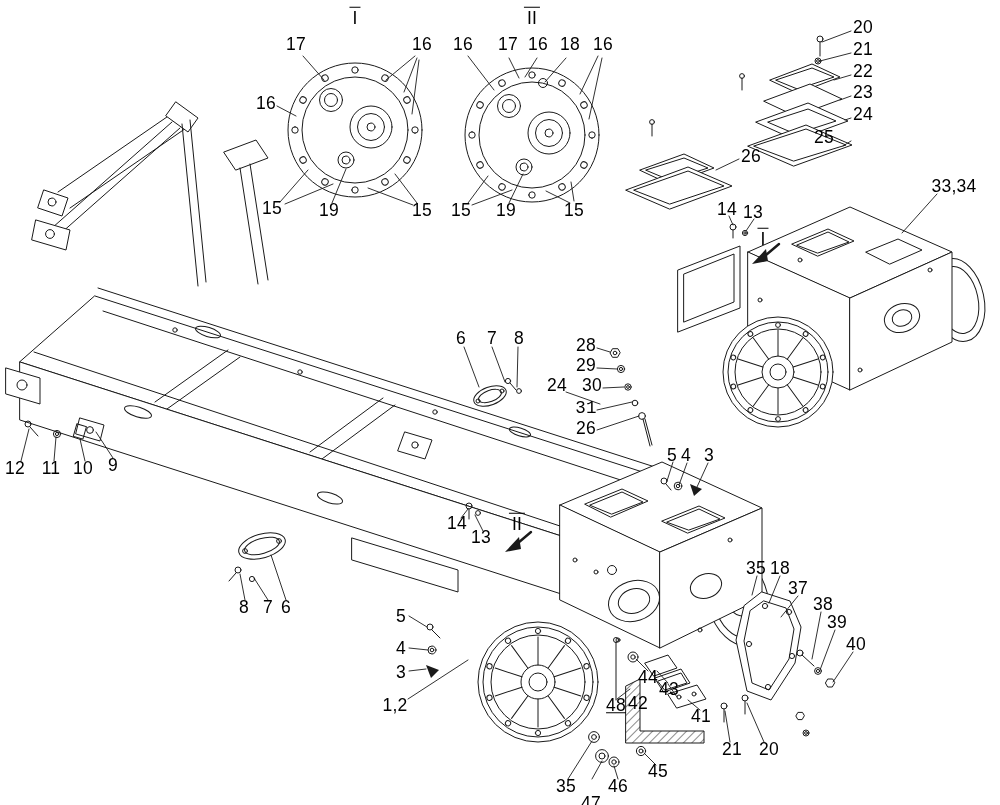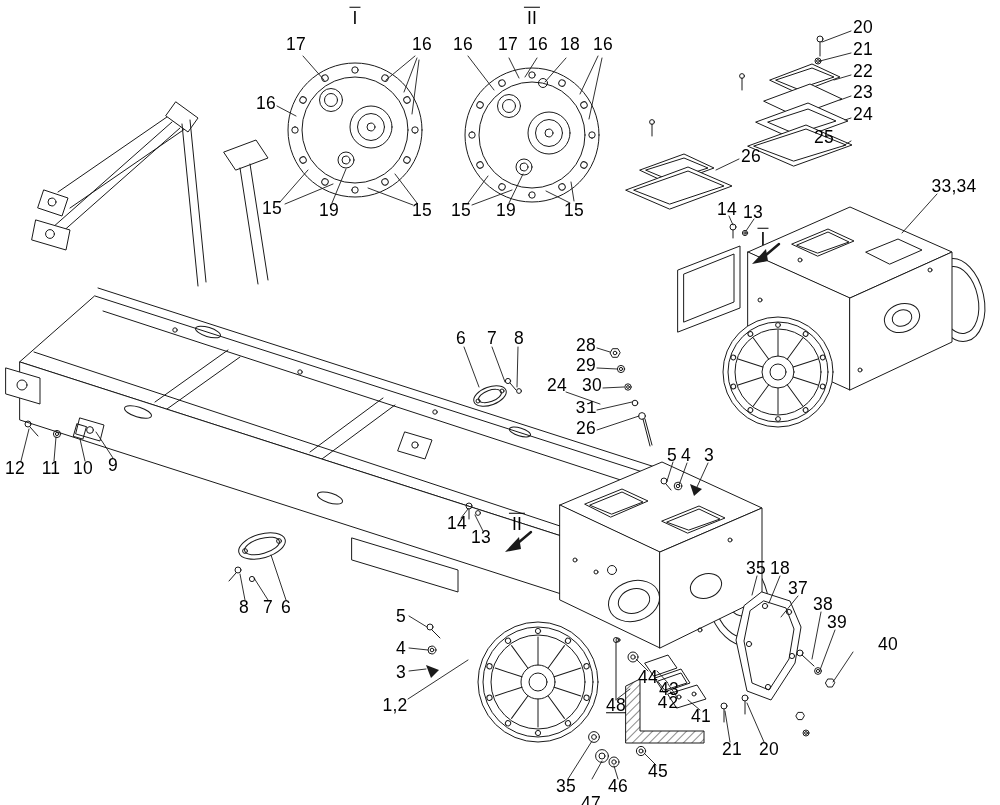--- a/index.html
+++ b/index.html
@@ -504,24 +504,24 @@
       <span class="callout" style="left: 286px; top: 608px;">6</span>
       <span class="callout" style="left: 401px; top: 617px;">5</span>
       <span class="callout" style="left: 401px; top: 649px;">4</span>
       <span class="callout" style="left: 401px; top: 673px;">3</span>
       <span class="callout" style="left: 395px; top: 706px;">1,2</span>
       <span class="callout" style="left: 756px; top: 569px;">35</span>
       <span class="callout" style="left: 780px; top: 569px;">18</span>
       <span class="callout" style="left: 798px; top: 589px;">37</span>
       <span class="callout" style="left: 823px; top: 605px;">38</span>
       <span class="callout" style="left: 837px; top: 623px;">39</span>
-      <span class="callout" style="left: 888px; top: 645px;">40</span>
+      <span class="callout" style="left: 856px; top: 645px;">40</span>
       <span class="callout" style="left: 648px; top: 678px;">44</span>
       <span class="callout" style="left: 669px; top: 690px;">43</span>
-      <span class="callout" style="left: 668px; top: 704px; font-family: Liberation Mono, monospace;">42</span>
+      <span class="callout" style="left: 638px; top: 704px;">42</span>
       <span class="callout" style="left: 701px; top: 717px;">41</span>
       <span class="callout" style="left: 616px; top: 706px; text-decoration: underline;">48</span>
       <span class="callout" style="left: 566px; top: 787px;">35</span>
       <span class="callout" style="left: 591px; top: 804px;">47</span>
       <span class="callout" style="left: 618px; top: 787px;">46</span>
       <span class="callout" style="left: 658px; top: 772px;">45</span>
       <span class="callout" style="left: 732px; top: 750px;">21</span>
       <span class="callout" style="left: 769px; top: 750px;">20</span>
       <span class="callout view" style="left: 355px; top: 17px;">I</span>
       <span class="callout view" style="left: 532px; top: 17px;">II</span>

